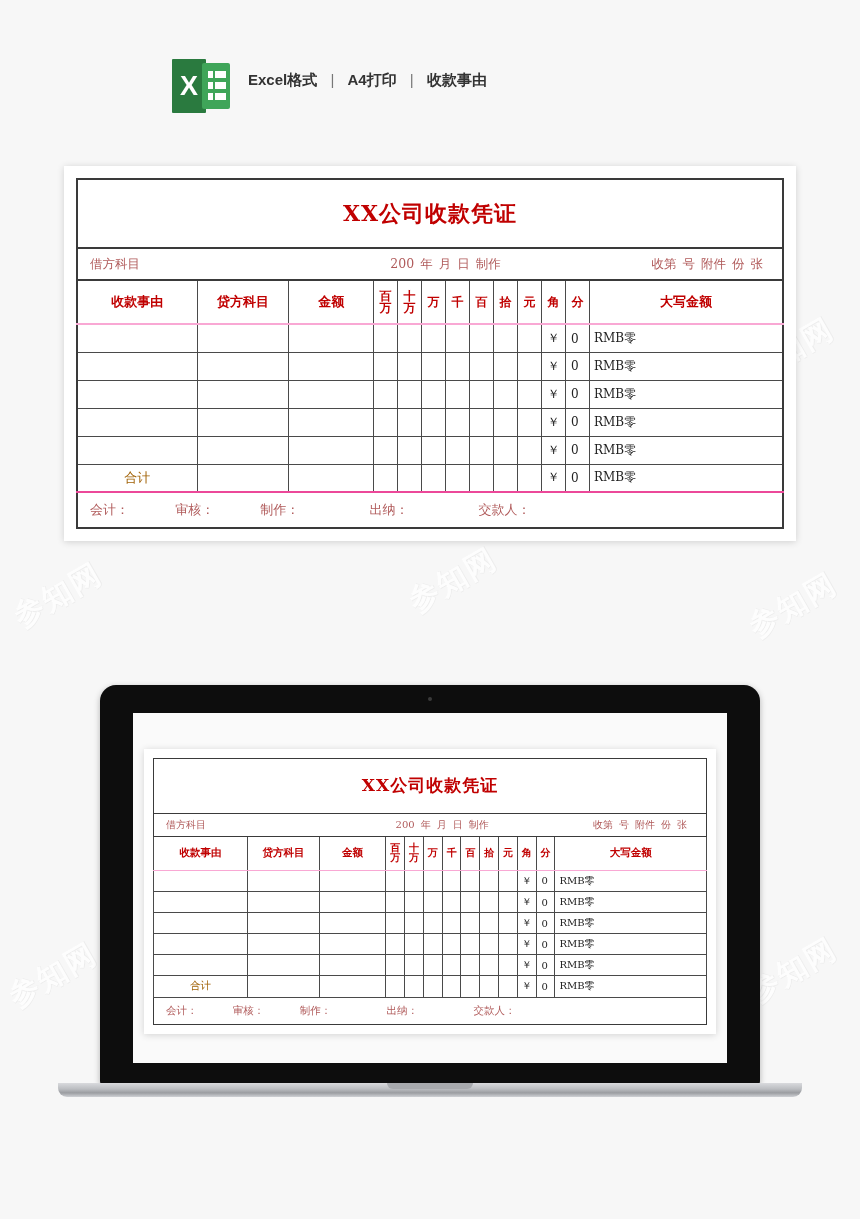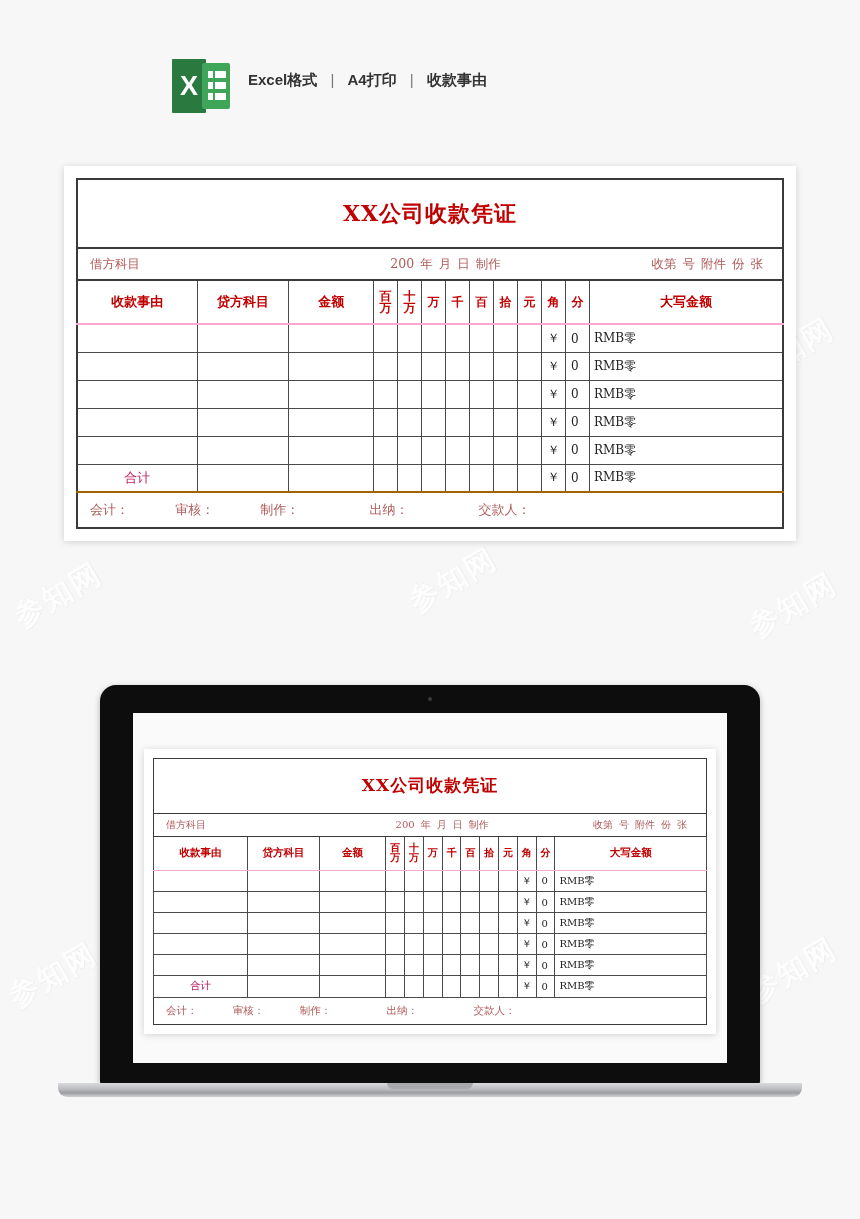--- a/index.html
+++ b/index.html
@@ -157,25 +157,25 @@
     border-top: 2px solid #3a3a3a;
     border-bottom: 2px solid #f9a8d4;
   }
   .colhdr td.narrow { font-size: 12px; line-height: 1.05; }
   .colhdr td.stack { font-size: 12px; line-height: 1.0; margin-top: 27px; }
 
   .drow td { height: 25px; font-size: 12px; color: #222; vertical-align: middle; }
   .drow td.jiao { text-align: center; font-size: 12px; }
   .drow td.fen  { text-align: left;  font-size: 12px; padding-left: 5px !important; }
   .drow td.daxie { padding-right: 6px !important; font-size: 12px; }
-  .drow.total td.reason { text-align: center; color: #be185d; font-size: 13px; }
+  .drow.total td.reason { text-align: center; color: #a16207; font-size: 13px; }
 
   .sign-row td {
     border-left: none; border-right: none; border-bottom: none;
-    border-top: 2px solid #a16207;
+    border-top: 2px solid #ec4899;
     height: 32px;
     color: #b05a5a;
     font-size: 13px;
     text-align: left;
     padding-left: 12px !important;
     vertical-align: middle;
   }
   .sign-row .s { display: inline-block; }
   .sign-row .s1 { margin-right: 42px; }
   .sign-row .s2 { margin-right: 42px; }

